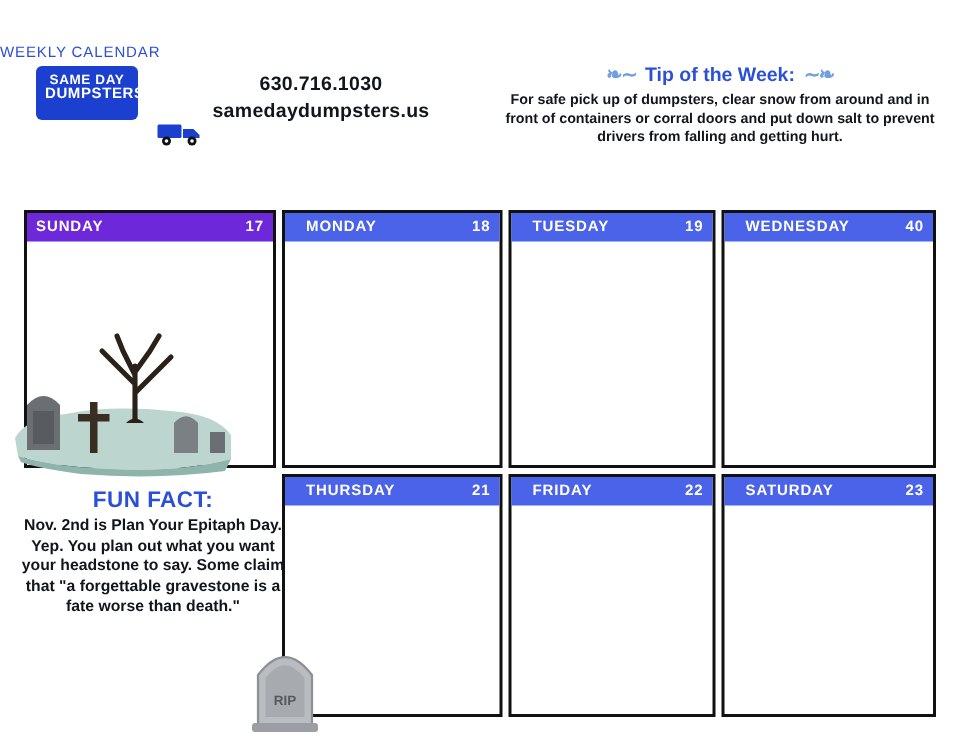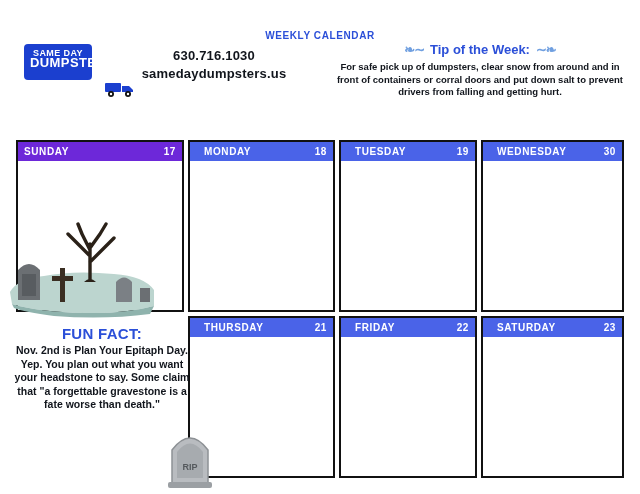--- a/index.html
+++ b/index.html
@@ -19,23 +19,23 @@
     width: 640px;
     height: 494px;
   }
 
   
   .top-title {
     position: absolute;
     top: 30px;
     left: 0;
     width: 640px;
-    text-align: center;
+    text-align: left;
     font-size: 10px;
-    font-weight: bold;
+    font-weight: normal;
     letter-spacing: 0.6px;
     color: #2b4fd8;
   }
 
   .logo-block {
     position: absolute;
     left: 24px;
     top: 44px;
     width: 100px;
     height: 46px;
@@ -51,21 +51,21 @@
     padding: 4px 6px 0 6px;
   }
   .logo-line1 {
     font-size: 9px;
     font-weight: bold;
     letter-spacing: 0.4px;
     line-height: 10px;
     text-align: center;
   }
   .logo-line2 {
-    font-size: 13px;
+    font-size: 10px;
     font-weight: bold;
     letter-spacing: 0.4px;
     line-height: 10px;
     text-align: center;
   }
   .logo-truck {
     position: absolute;
     right: -14px;
     bottom: -8px;
     width: 34px;
@@ -285,21 +285,21 @@
     <div class="cell-head weekday">
       <span>TUESDAY</span>
       <span>19</span>
     </div>
     <div class="cell-body"></div>
   </div>
 
   <div class="cell" id="cell-wednesday">
     <div class="cell-head weekday">
       <span>WEDNESDAY</span>
-      <span>30</span>
+      <span>40</span>
     </div>
     <div class="cell-body"></div>
   </div>
 
   <div class="cell" id="cell-thursday">
     <div class="cell-head weekday">
       <span>THURSDAY</span>
       <span>21</span>
     </div>
     <div class="cell-body"></div>

